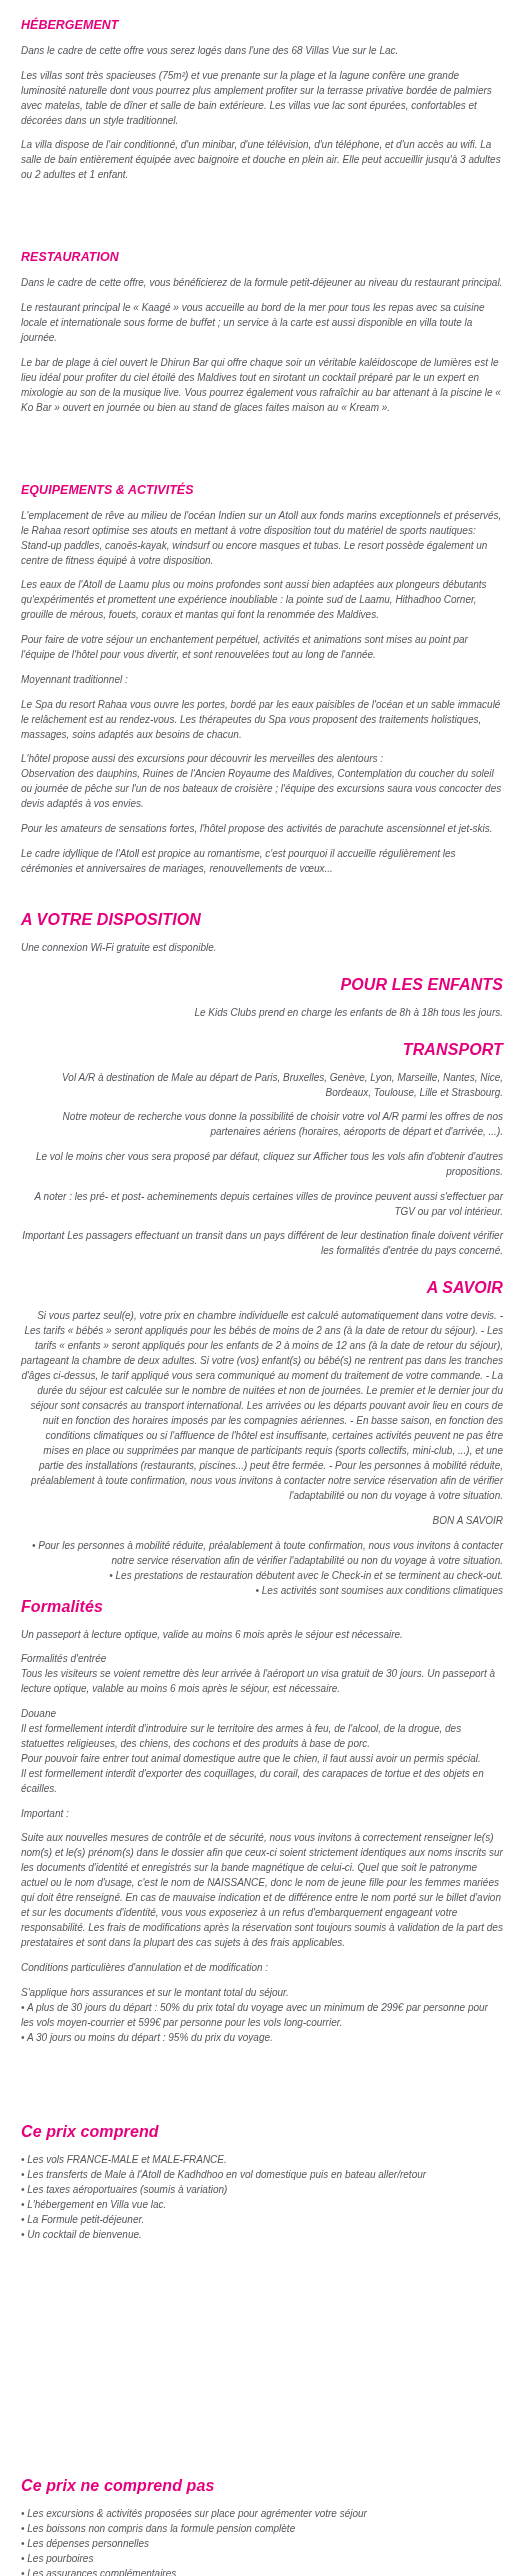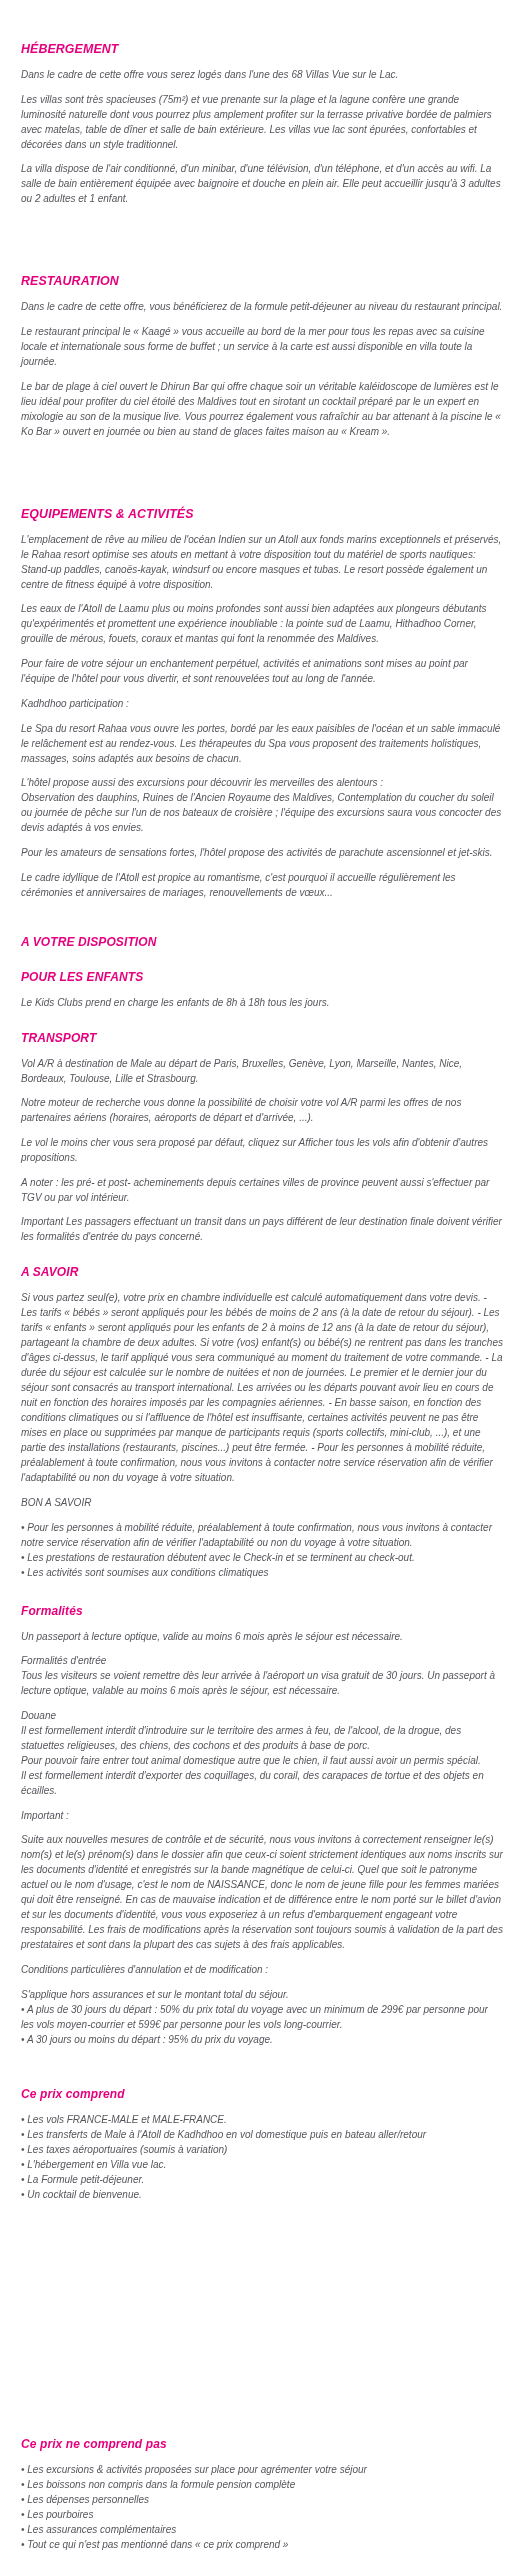--- a/index.html
+++ b/index.html
@@ -10,36 +10,36 @@
   }
   html, body { background: var(--bg-color); }
   body {
     width: 524px;
     min-height: 2576px;
     margin: 0 auto;
     padding: 18px 21px 194px 21px;
     font-family: "Liberation Sans", sans-serif;
     font-style: italic;
   }
-  .sec { display: block; margin-top: 24px; }
-  .mt-30  { margin-top: 21px; }
+  .sec { display: block; }
+  .mt-30  { margin-top: 21px; text-align: right; }
   .mt-50  { margin-top: 35px; }
   .mt-70  { margin-top: 68px; }
   .mt-90  { }
-  .mt-140 { margin-top: 40px; }
+  .mt-140 { margin-top: 78px; }
   .mt-340 { margin-top: 235px; }
   .sec-heading {
     color: var(--heading-color);
     font-style: italic;
     font-weight: 700;
     margin-bottom: 11px;
     letter-spacing: 0.1px;
   }
   .h-lg { font-size: 12.4px; }
-  .h-md { font-size: 12px; }
+  .h-md { font-size: 16px; }
   .para {
     color: var(--body-color);
     font-size: 10px;
     line-height: 1.5;
     white-space: pre-line;
     margin-bottom: 9.7px;
   }
   .para:last-child { margin-bottom: 0; }
 </style>
 </head>
@@ -59,30 +59,31 @@
     <p class="para">Dans le cadre de cette offre, vous bénéficierez de la formule petit-déjeuner au niveau du restaurant principal.</p>
     <p class="para">Le restaurant principal le « Kaagé » vous accueille au bord de la mer pour tous les repas avec sa cuisine locale et internationale sous forme de buffet ; un service à la carte est aussi disponible en villa toute la journée.</p>
     <p class="para">Le bar de plage à ciel ouvert le Dhirun Bar qui offre chaque soir un véritable kaléidoscope de lumières est le lieu idéal pour profiter du ciel étoilé des Maldives tout en sirotant un cocktail préparé par le un expert en mixologie au son de la musique live. Vous pourrez également vous rafraîchir au bar attenant à la piscine le « Ko Bar » ouvert en journée ou bien au stand de glaces faites maison au « Kream ».</p>
   </section>
 
   <section class="sec mt-70">
     <h2 class="sec-heading h-lg">EQUIPEMENTS &amp; ACTIVITÉS</h2>
     <p class="para">L'emplacement de rêve au milieu de l'océan Indien sur un Atoll aux fonds marins exceptionnels et préservés, le Rahaa resort optimise ses atouts en mettant à votre disposition tout du matériel de sports nautiques: Stand-up paddles, canoës-kayak, windsurf ou encore masques et tubas. Le resort possède également un centre de fitness équipé à votre disposition.</p>
     <p class="para">Les eaux de l'Atoll de Laamu plus ou moins profondes sont aussi bien adaptées aux plongeurs débutants qu'expérimentés et promettent une expérience inoubliable : la pointe sud de Laamu, Hithadhoo Corner, grouille de mérous, fouets, coraux et mantas qui font la renommée des Maldives.</p>
     <p class="para">Pour faire de votre séjour un enchantement perpétuel, activités et animations sont mises au point par l'équipe de l'hôtel pour vous divertir, et sont renouvelées tout au long de l'année.</p>
-    <p class="para">Kadhdhoo participation :</p>
+    <p class="para">Moyennant traditionnel :</p>
     <p class="para">Le Spa du resort Rahaa vous ouvre les portes, bordé par les eaux paisibles de l'océan et un sable immaculé le relâchement est au rendez-vous. Les thérapeutes du Spa vous proposent des traitements holistiques, massages, soins adaptés aux besoins de chacun.</p>
     <p class="para">L'hôtel propose aussi des excursions pour découvrir les merveilles des alentours :
 Observation des dauphins, Ruines de l'Ancien Royaume des Maldives, Contemplation du coucher du soleil ou journée de pêche sur l'un de nos bateaux de croisière ; l'équipe des excursions saura vous concocter des devis adaptés à vos envies.</p>
     <p class="para">Pour les amateurs de sensations fortes, l'hôtel propose des activités de parachute ascensionnel et jet-skis.</p>
     <p class="para">Le cadre idyllique de l'Atoll est propice au romantisme, c'est pourquoi il accueille régulièrement les cérémonies et anniversaires de mariages, renouvellements de vœux...</p>
   </section>
 
   <section class="sec mt-50">
     <h2 class="sec-heading h-md">A VOTRE DISPOSITION</h2>
+    <p class="para">Une connexion Wi-Fi gratuite est disponible.</p>
   </section>
 
   <section class="sec mt-30">
     <h2 class="sec-heading h-md">POUR LES ENFANTS</h2>
     <p class="para">Le Kids Clubs prend en charge les enfants de 8h à 18h tous les jours.</p>
   </section>
 
   <section class="sec mt-30">
     <h2 class="sec-heading h-md">TRANSPORT</h2>
     <p class="para">Vol A/R à destination de Male au départ de Paris, Bruxelles, Genève, Lyon, Marseille, Nantes, Nice, Bordeaux, Toulouse, Lille et Strasbourg.</p>

